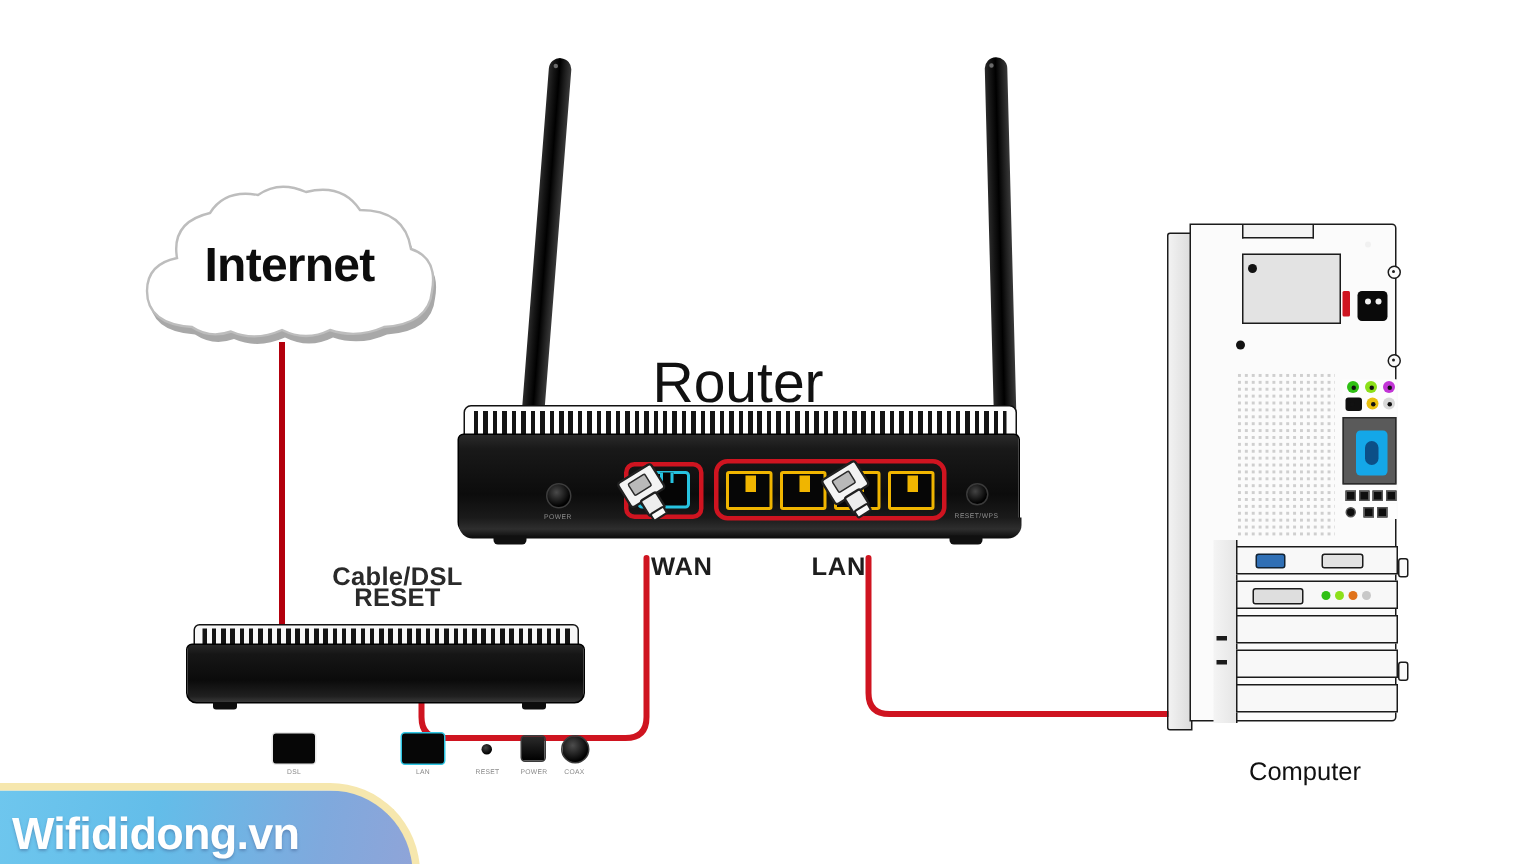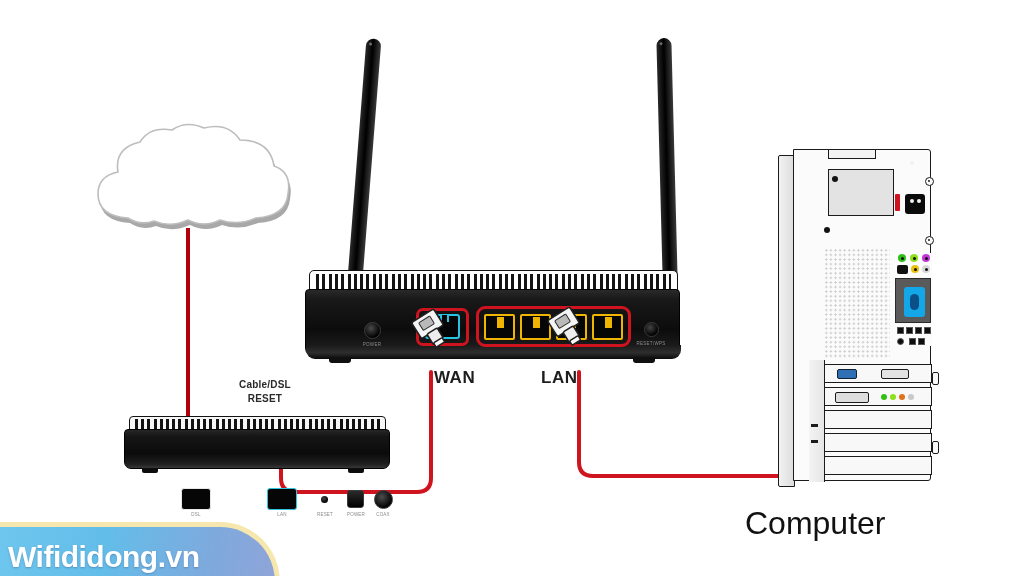--- a/index.html
+++ b/index.html
@@ -258,21 +258,21 @@
     left: 124px;
     top: 378px;
     width: 266px;
     height: 90px;
   }
   #modem-title {
     position: absolute;
     left: 76px; top: 0;
     width: 130px;
     text-align: center;
-    font-size: 10px;
+    font-size: 17px;
     font-weight: bold;
     color: #2a2a2a;
     line-height: 14px;
     letter-spacing: 0.2px;
   }
   #modem-vent {
     position: absolute;
     left: 5px; top: 38px;
     width: 255px; height: 15px;
     background: #f7f7f7;
@@ -623,21 +623,22 @@
     position: absolute;
     left: 2px;
     width: 7px; height: 3px;
     background: #1b1b1b;
   }
   #pc-label {
     position: absolute;
     left: 745px;
     top: 505px;
     width: 250px;
-    font-size: 32px;
+    text-align: center;
+    font-size: 17px;
     color: #111;
     font-family: "Liberation Sans", sans-serif;
   }
 
   
   #watermark {
     position: absolute;
     left: -10px;
     bottom: -6px;
     width: 290px;
@@ -676,23 +677,25 @@
     <path d="M 579 372 L 579 462 Q 579 476 593 476 L 818 476 Q 832 476 832 462 L 832 452" stroke="#cf1420" stroke-width="4" fill="none" stroke-linecap="round"></path>
   </svg>
 
   <div id="cloud-group">
     <svg id="cloud-svg" width="210" height="116" viewBox="0 0 210 116">
       <g>
         <path d="M40 96 Q10 94 10 72 Q10 54 30 50 Q26 26 52 20 Q62 4 84 8 Q98 -2 116 6 Q140 0 152 18 Q182 18 186 44 Q204 50 200 72 Q198 94 168 96 Q150 104 132 98 Q116 106 100 98 Q82 106 66 99 Q52 104 40 96 Z" fill="#a8a8a8" transform="translate(2,5)"></path>
         <path d="M40 96 Q10 94 10 72 Q10 54 30 50 Q26 26 52 20 Q62 4 84 8 Q98 -2 116 6 Q140 0 152 18 Q182 18 186 44 Q204 50 200 72 Q198 94 168 96 Q150 104 132 98 Q116 106 100 98 Q82 106 66 99 Q52 104 40 96 Z" fill="#ffffff" stroke="#bdbdbd" stroke-width="1.6"></path>
       </g>
     </svg>
+    <div id="cloud-label">Internet</div>
   </div>
 
   <div id="router-group">
+    <div id="router-title">Router</div>
 
     <div class="antenna" id="antenna-left"></div>
     <div class="antenna" id="antenna-right"></div>
 
     <div id="router-body">
       <div id="router-vent">
         <div id="router-vent-slots"></div>
       </div>
       <div id="router-face">
         <div id="router-lip"></div>

